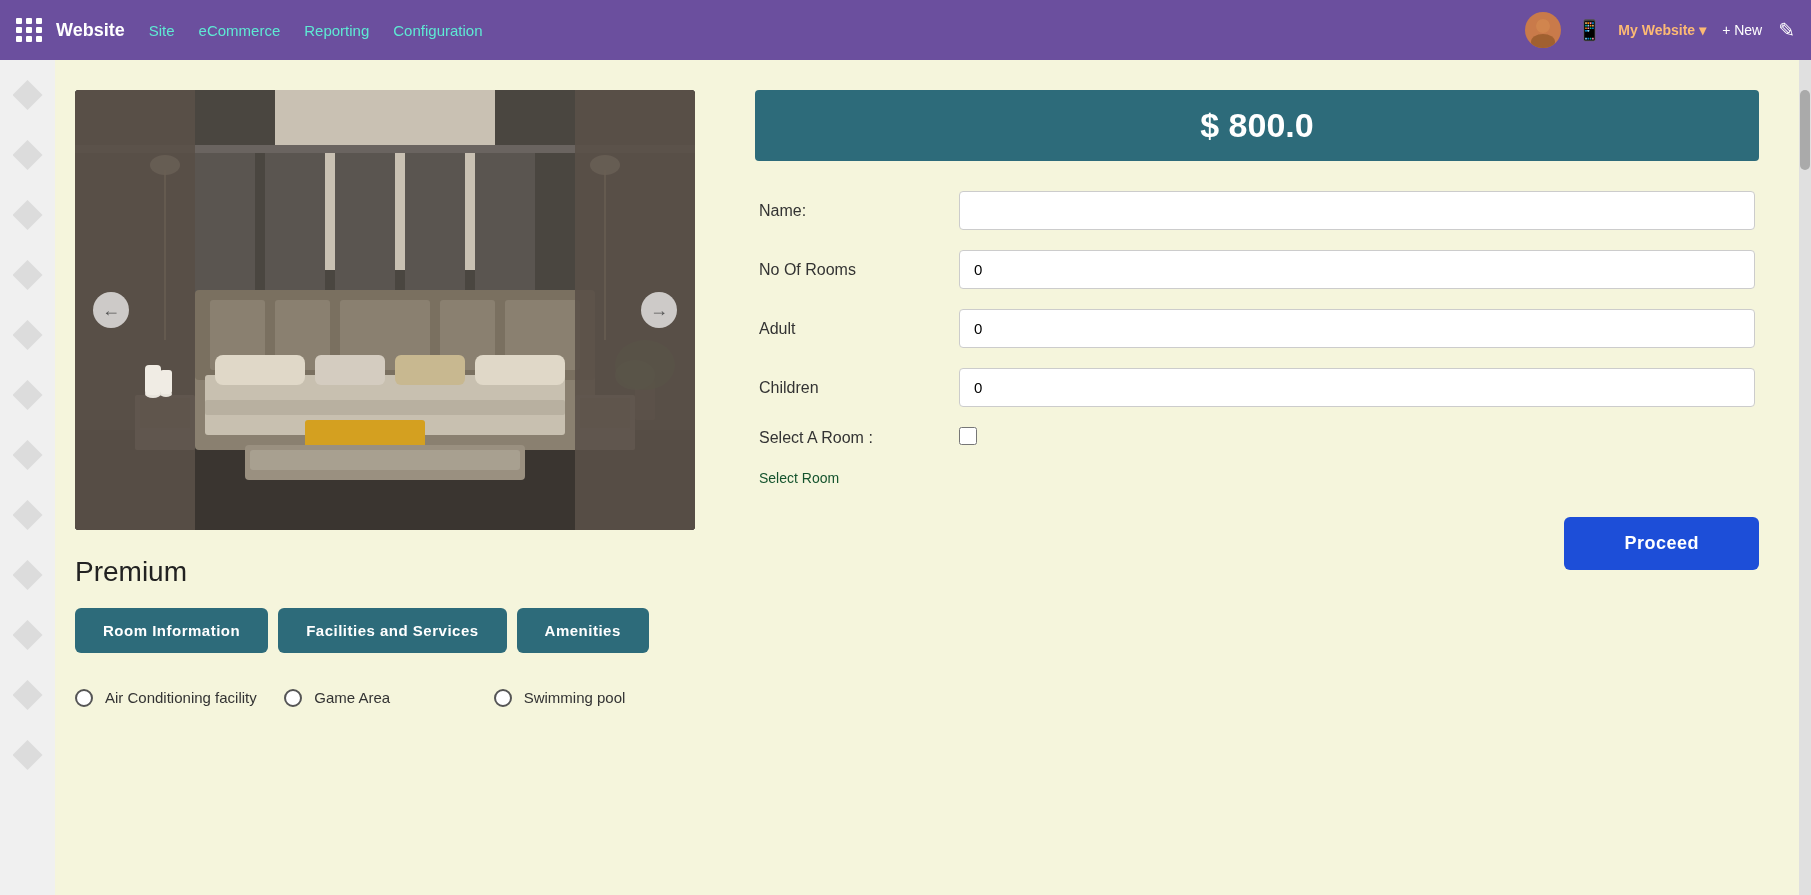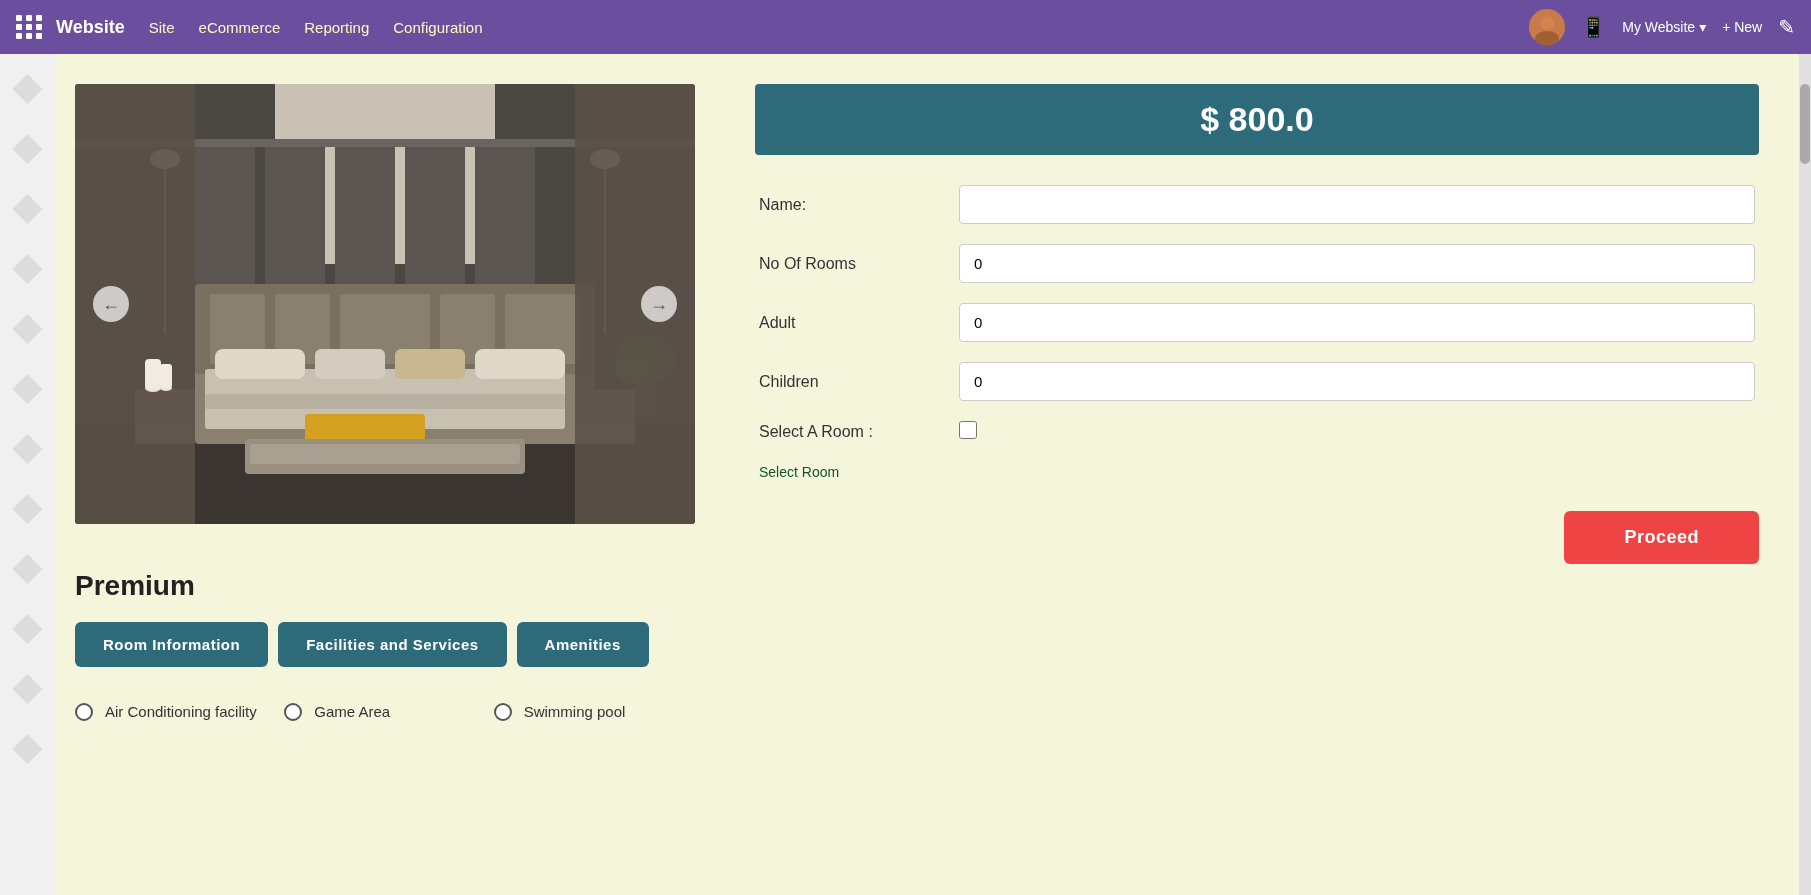--- a/index.html
+++ b/index.html
@@ -1,21 +1,21 @@
 <!DOCTYPE html>
 <html><head>
   <meta charset="utf-8">
   <style>
     * { box-sizing: border-box; margin: 0; padding: 0; }
     body { font-family: 'Segoe UI', Arial, sans-serif; background: #f0f0f0; overflow-x: hidden; }
 
     
     .topnav {
       background: #6b4f9e;
-      height: 54px;
+      height: 60px;
       display: flex;
       align-items: center;
       padding: 12px 16px;
       color: white;
       position: relative;
       z-index: 100;
     }
     .topnav-grid-icon {
       width: 28px; height: 28px;
       display: flex; flex-direction: column; justify-content: space-around;
@@ -27,32 +27,32 @@
       box-shadow: 10px 0 0 white, 20px 0 0 white;
     }
     .topnav-brand {
       font-size: 18px; font-weight: bold; margin-right: 24px;
       color: white; cursor: pointer;
     }
     .topnav-links {
       display: flex; gap: 24px; flex: 1;
     }
     .topnav-links a {
-      color: #fef9c3; text-decoration: none; font-size: 15px; cursor: pointer;
+      color: #5eead4; text-decoration: none; font-size: 15px; cursor: pointer;
     }
     .topnav-right {
       display: flex; align-items: center; gap: 16px; margin-left: auto;
     }
     .nav-avatar {
       width: 36px; height: 36px; border-radius: 50%;
       background: #c97a4a; display: flex; align-items: center; justify-content: center;
       font-size: 18px; cursor: pointer; overflow: hidden;
     }
     .nav-mobile-icon { color: white; font-size: 20px; cursor: pointer; }
-    .nav-mywebsite { color: #ffffff; font-size: 14px; cursor: pointer; display: flex; align-items: center; gap: 4px; }
+    .nav-mywebsite { color: #fdba74; font-size: 14px; cursor: pointer; display: flex; align-items: center; gap: 4px; font-weight: bold; }
     .nav-new { color: white; font-size: 14px; cursor: pointer; display: flex; align-items: center; gap: 4px; font-weight: 500; }
     .nav-edit { color: white; font-size: 20px; cursor: pointer; }
 
     
     .page-wrapper {
       display: flex;
       min-height: calc(100vh - 54px);
       background: #f0f0f0;
     }
 
@@ -112,21 +112,21 @@
     }
     .next-arrow {
       position: absolute; right: 18px; top: 50%; transform: translateY(-50%);
       width: 36px; height: 36px; border-radius: 50%; background: rgba(255,255,255,0.7);
       display: flex; align-items: center; justify-content: center; cursor: pointer;
       font-size: 18px; color: #555;
     }
 
     
     .room-title {
-      font-size: 28px; font-weight: bold; color: #222; margin-top: 46px; margin-bottom: 20px;
+      font-size: 28px; font-weight: normal; color: #222; margin-top: 26px; margin-bottom: 20px;
     }
 
     
     .tabs-row {
       display: flex; gap: 10px; margin-bottom: 24px; align-items: center;
     }
     .tab-btn {
       background: #2d6b7a; color: white; border: none; border-radius: 6px;
       padding: 14px 28px; font-size: 15px; font-weight: bold; cursor: pointer;
       font-family: inherit; letter-spacing: 0.5px;
@@ -171,21 +171,21 @@
     .form-label { font-size: 16px; color: #333; white-space: nowrap; width: 200px; }
     .form-input {
       width: 100%; padding: 10px 14px; border: 1px solid #ccc; border-radius: 4px;
       font-size: 15px; background: white; outline: none; font-family: inherit;
     }
     .select-room-checkbox {
       width: 18px; height: 18px; border: 1px solid #999; background: white; cursor: pointer;
     }
 
     .proceed-btn {
-      background: #ef4444; color: white; border: none; border-radius: 6px;
+      background: #1d4ed8; color: white; border: none; border-radius: 6px;
       padding: 16px 60px; font-size: 18px; font-weight: bold; cursor: pointer;
       font-family: inherit; float: right; letter-spacing: 0.5px;
     }
 
     
     .scroll-track {
       width: 12px; background: #e0e0e0; flex-shrink: 0; position: relative;
     }
     .scroll-thumb {
       width: 10px; height: 80px; background: #aaa; border-radius: 5px;

